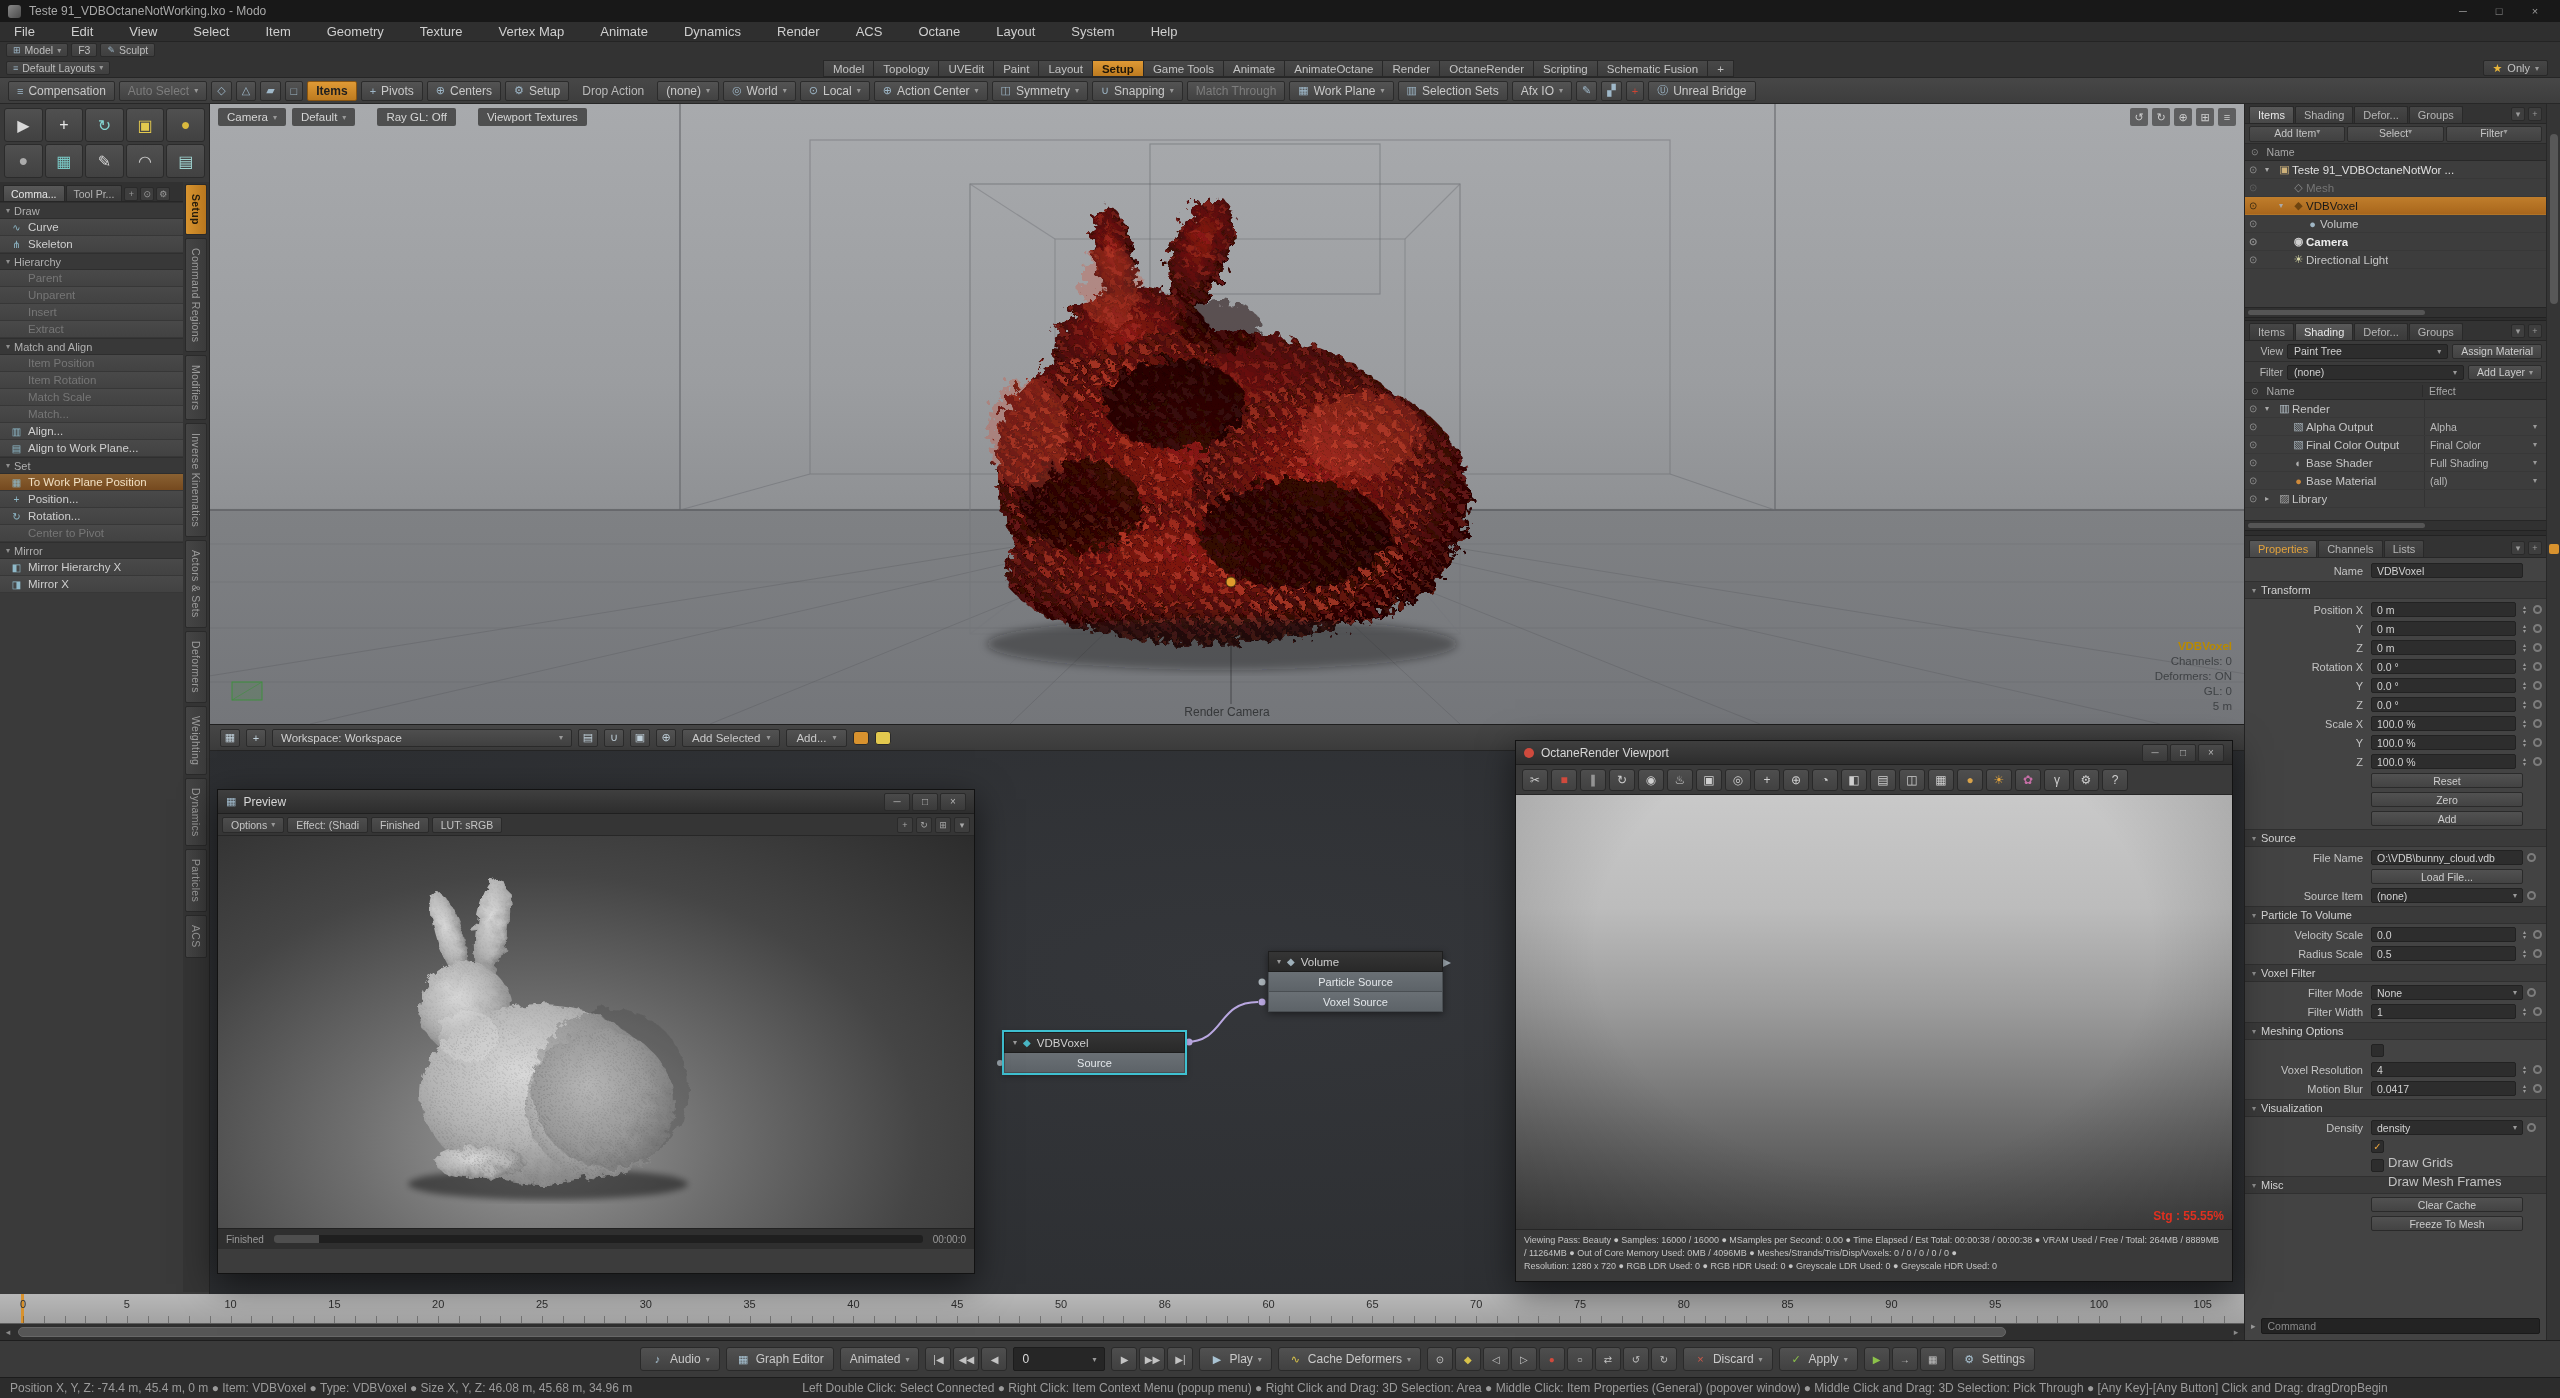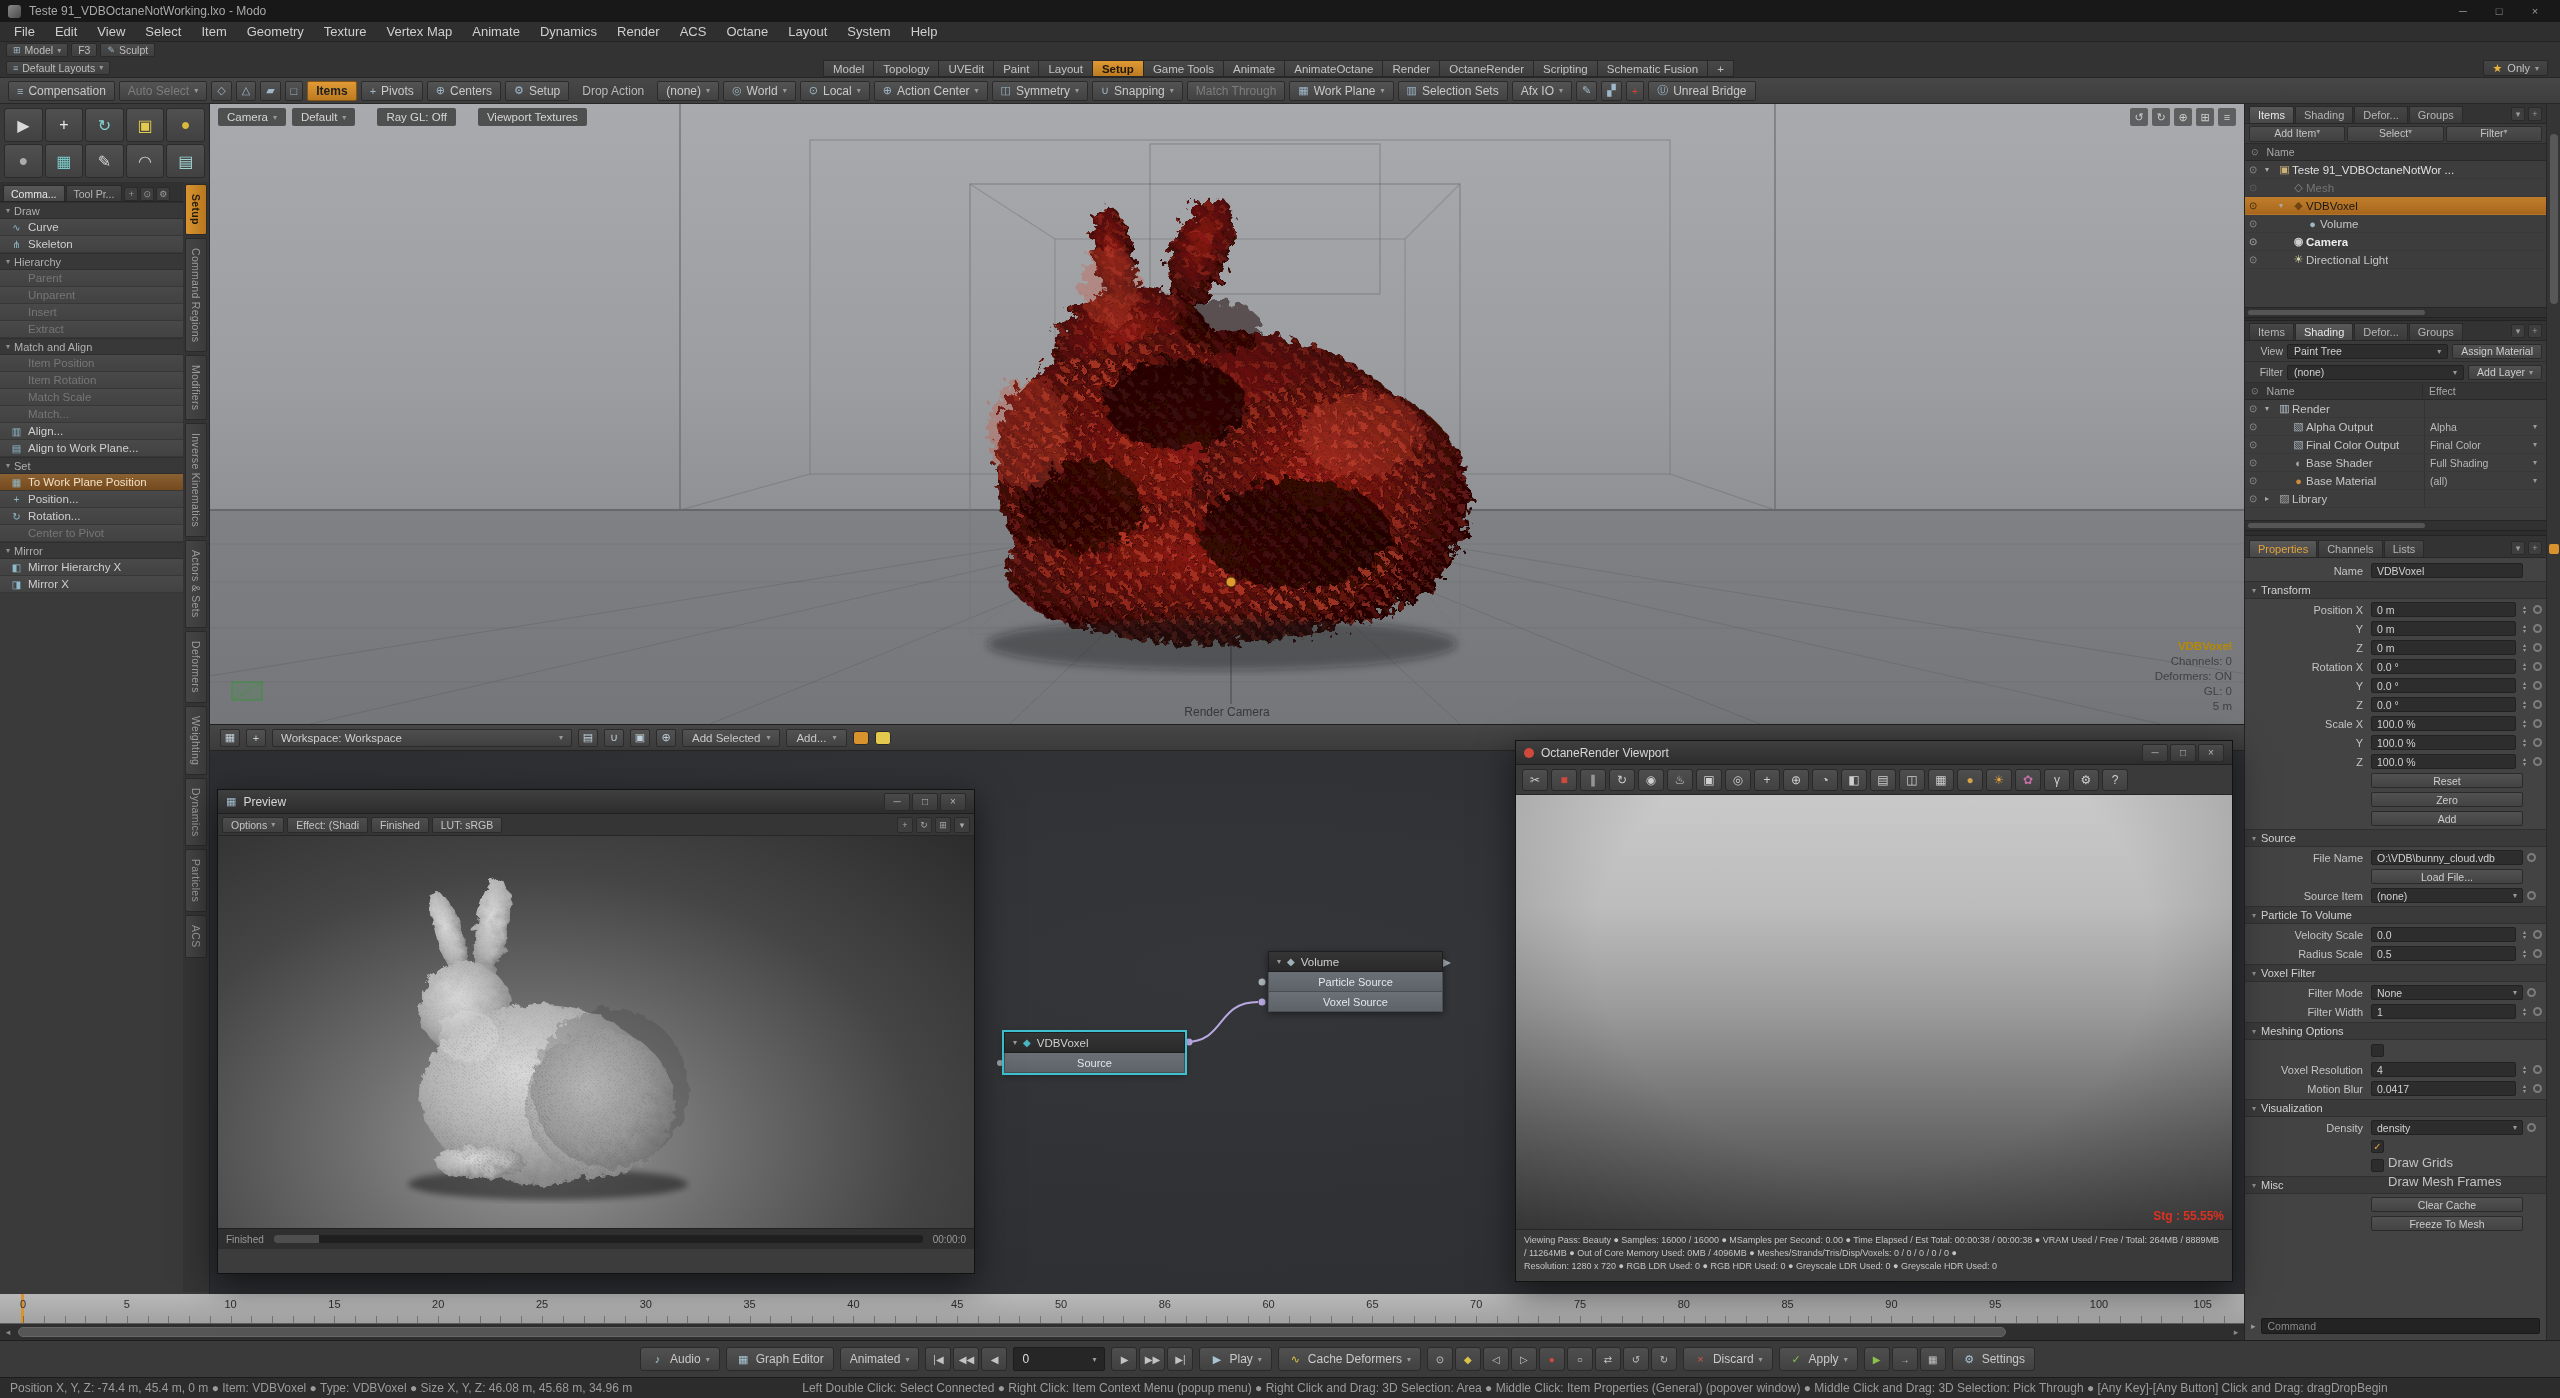--- a/index.html
+++ b/index.html
@@ -5,21 +5,21 @@
 *{margin:0;padding:0;box-sizing:border-box;}
 html,body{width:2560px;height:1398px;background:#1d1d1d;}
 body{font-family:"Liberation Sans",sans-serif;font-size:13px;color:#c8c8c8;overflow:hidden;}
 .app{position:relative;width:2560px;height:1398px;background:#3c3c3c;overflow:hidden;}
 
 
 .titlebar{position:absolute;left:0;top:0;width:100%;height:22px;background:#181818;display:flex;align-items:center;padding:0 8px;color:#a9a9a9;font-size:12px;gap:8px;}
 .appicon{width:13px;height:13px;border-radius:3px;background:linear-gradient(135deg,#8a8a8a,#4a4a4a);display:inline-block;}
 .winbtns{margin-left:auto;display:flex;gap:2px;}
 .winbtn{width:34px;height:18px;display:flex;align-items:center;justify-content:center;color:#9a9a9a;font-size:11px;}
-.menubar{position:absolute;left:0;top:22px;width:100%;height:20px;background:#2f2f2f;border-bottom:1px solid #242424;display:flex;align-items:center;padding:0 4px;}
+.menubar{position:absolute;left:0;top:22px;width:100%;height:20px;background:#2f2f2f;border-bottom:1px solid #242424;display:flex;align-items:center;padding:0 4px;gap:16px;}
 .menu-item{padding:0 10px;font-size:13px;color:#cfcfcf;line-height:20px;}
 .modesrow{position:absolute;left:0;top:42px;width:100%;height:16px;background:#333;display:flex;align-items:center;gap:3px;padding:0 6px;}
 .minibtn{height:14px;font-size:10.5px;color:#bdbdbd;background:linear-gradient(#4a4a4a,#3f3f3f);border:1px solid #2a2a2a;border-radius:2px;padding:0 6px;display:flex;align-items:center;gap:4px;white-space:nowrap;}
 .minibtn .mic{font-size:9px;color:#9fb8c9;}
 .arr{font-size:8px;color:#999;}
 .switcherrow{position:relative;position:absolute;left:0;top:58px;width:100%;height:20px;background:#333;border-bottom:1px solid #262626;display:flex;align-items:center;padding:0 6px;}
 .layout-tabs{position:absolute;left:823px;top:2px;display:flex;height:17px;}
 .layout-tab{padding:0 9px;font-size:11.5px;color:#c3c3c3;background:linear-gradient(#484848,#3d3d3d);border:1px solid #282828;border-right:none;display:flex;align-items:center;white-space:nowrap;}
 .layout-tab:last-child{border-right:1px solid #282828;}
 .layout-tab.active{background:linear-gradient(#e09a35,#bd7b20);color:#201709;font-weight:bold;}

